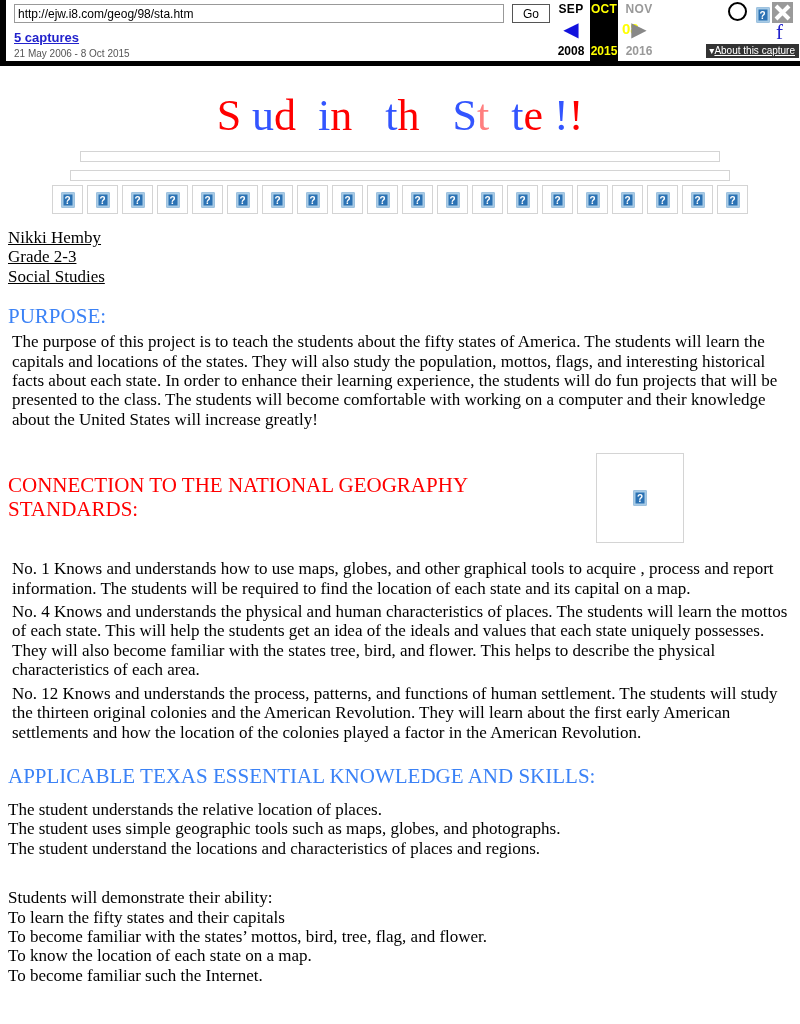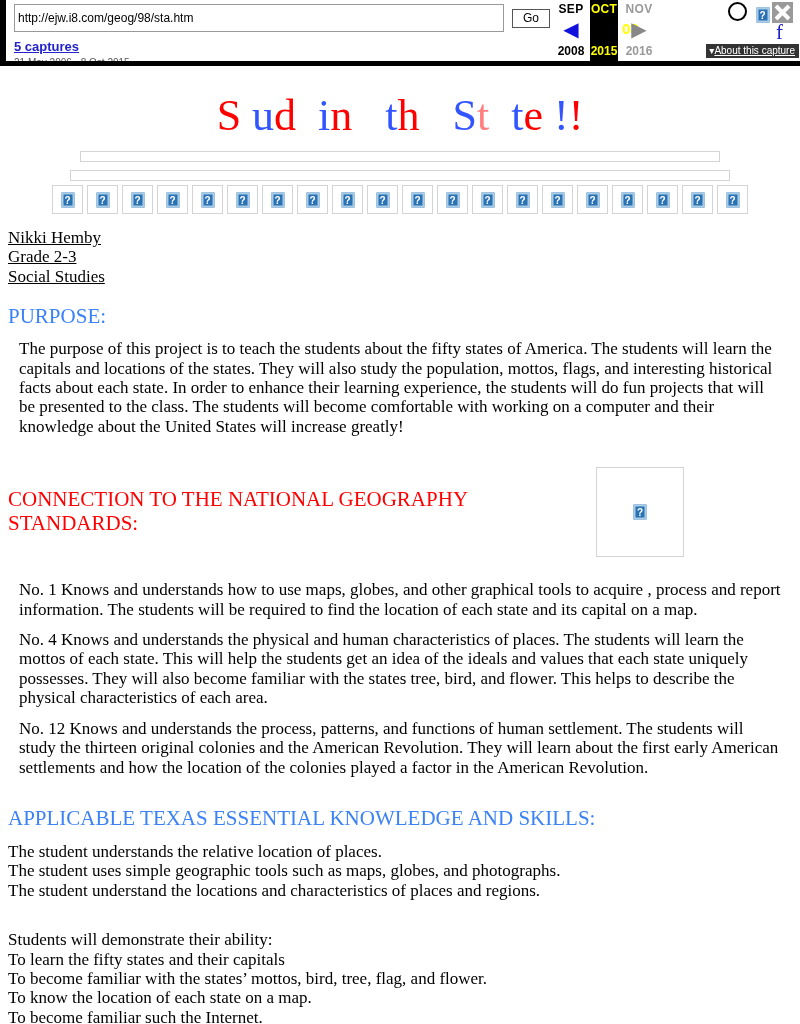--- a/index.html
+++ b/index.html
@@ -34,21 +34,21 @@
     height: 61px;
   }
   .wm-url-row {
     display: flex;
     align-items: center;
     padding: 4px 8px 0 8px;
     gap: 8px;
   }
   .wm-url-input {
     flex: 1;
-    height: 28px;
+    height: 19px;
     border: 1px solid #999;
     background: #fff;
     font-family: "Liberation Sans", sans-serif;
     font-size: 12px;
     color: #000;
     padding: 0 3px;
     line-height: 17px;
   }
   .wm-go-btn {
     width: 38px; height: 19px;
@@ -251,21 +251,21 @@
     margin: 0;
     font-family: "Liberation Serif", serif;
     font-size: 21px;
     font-weight: normal;
     line-height: 24px;
   }
   h2.blue { color: #3b82f6; }
   h2.red  { color: #ff0000; }
 
   p.para {
-    margin: 11px;
+    margin: 4px;
     font-size: 17px;
     line-height: 19.4px;
     white-space: normal;
   }
   .spacer-8  { height: 8px; }
   .spacer-12 { height: 12px; }
   .spacer-18 { height: 18px; }
   .spacer-20 { height: 20px; }
 
   .float-img {

